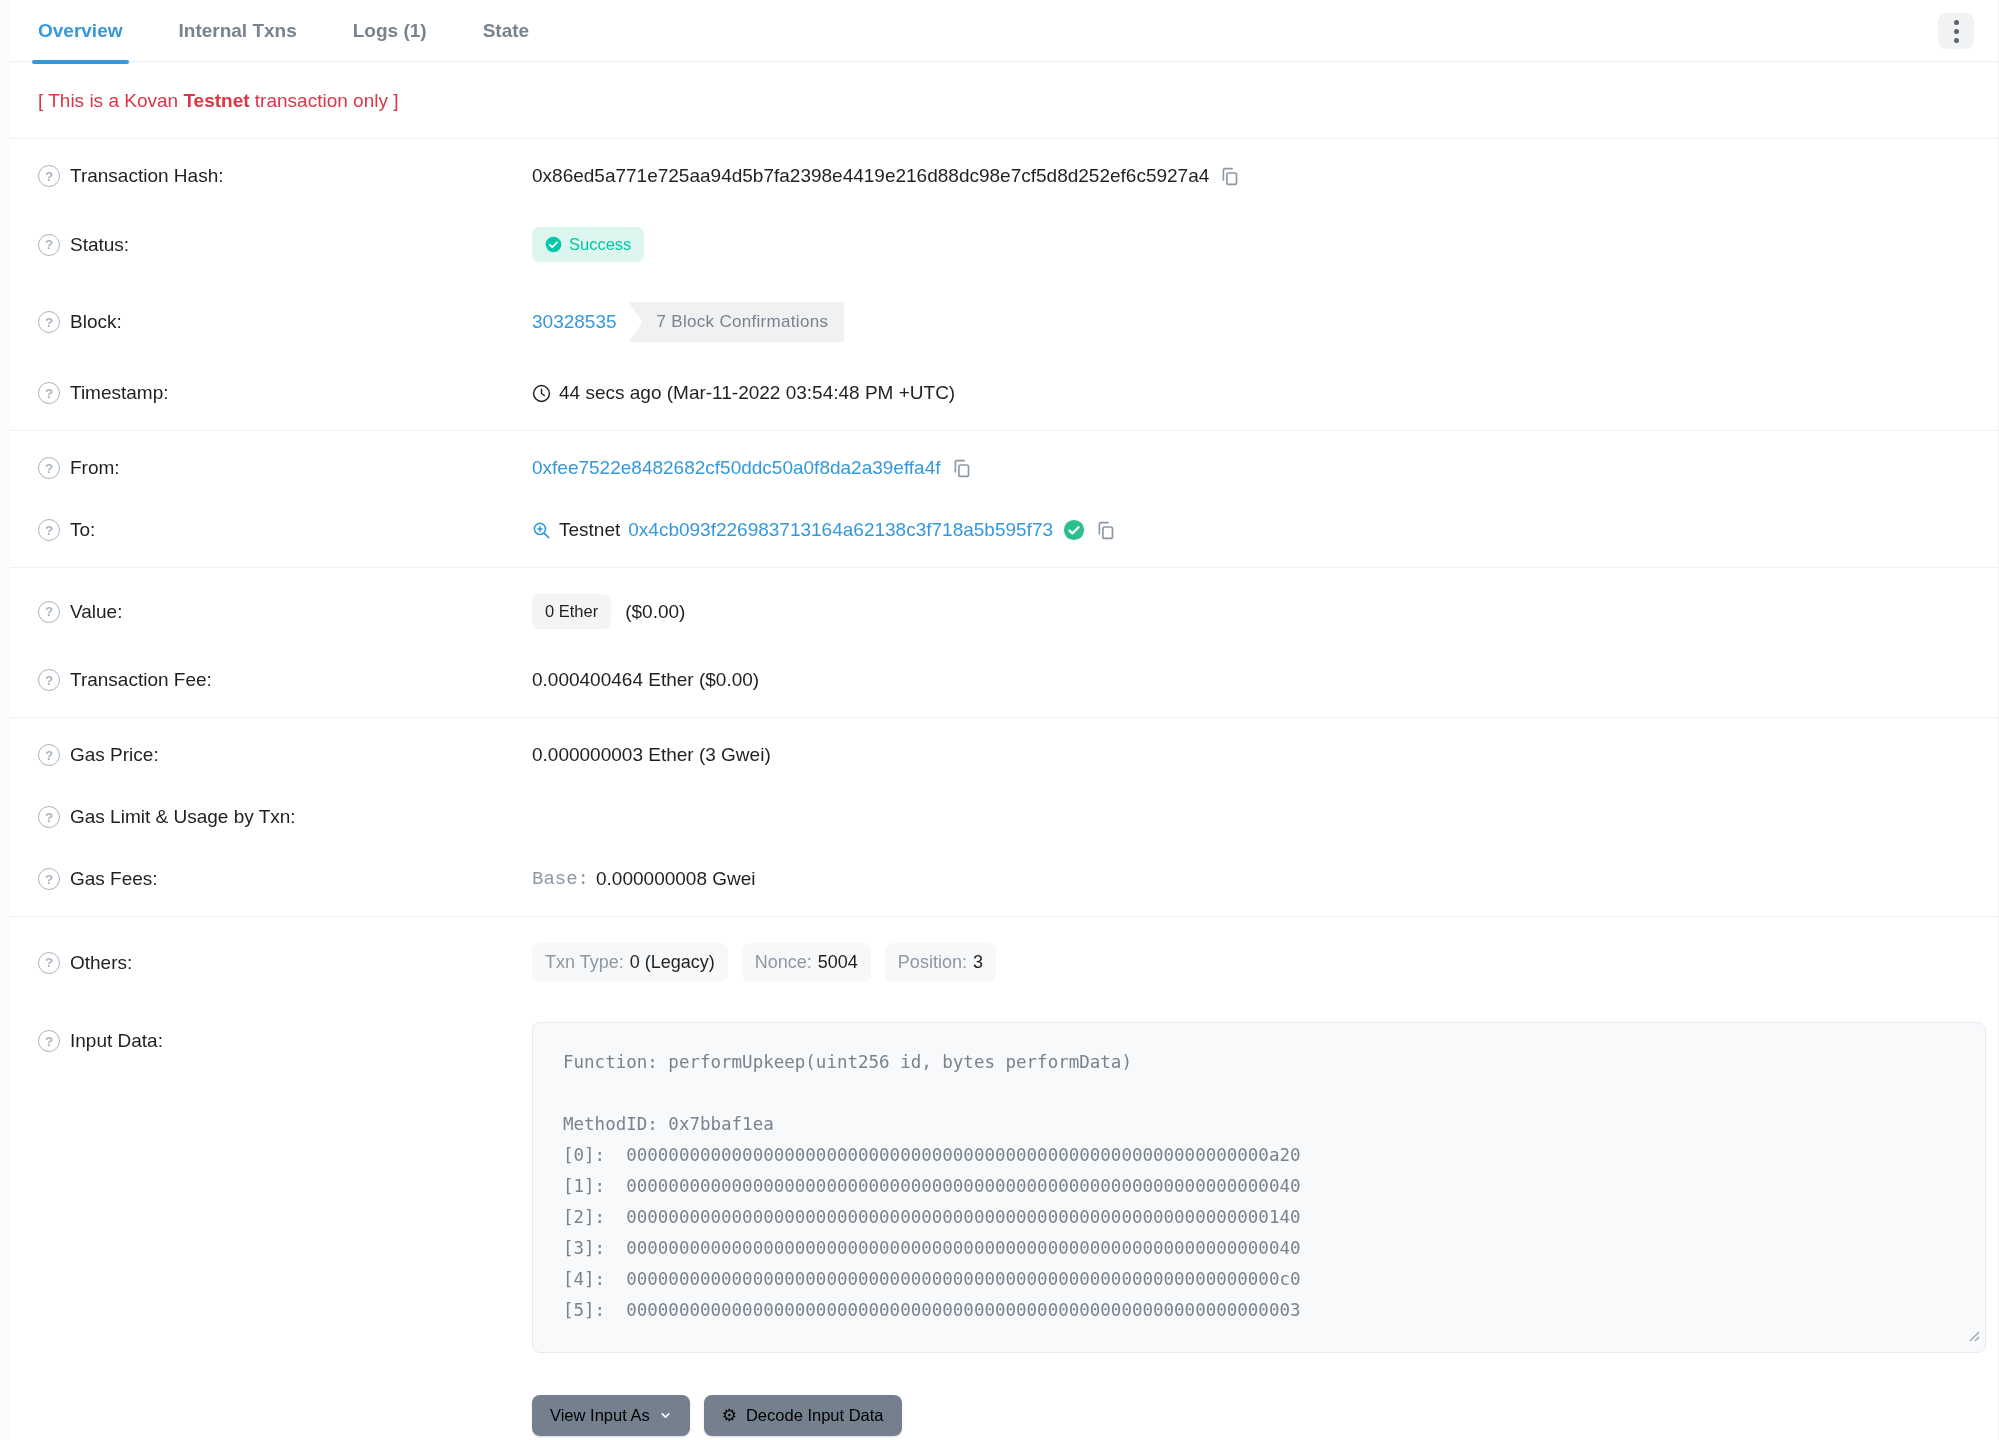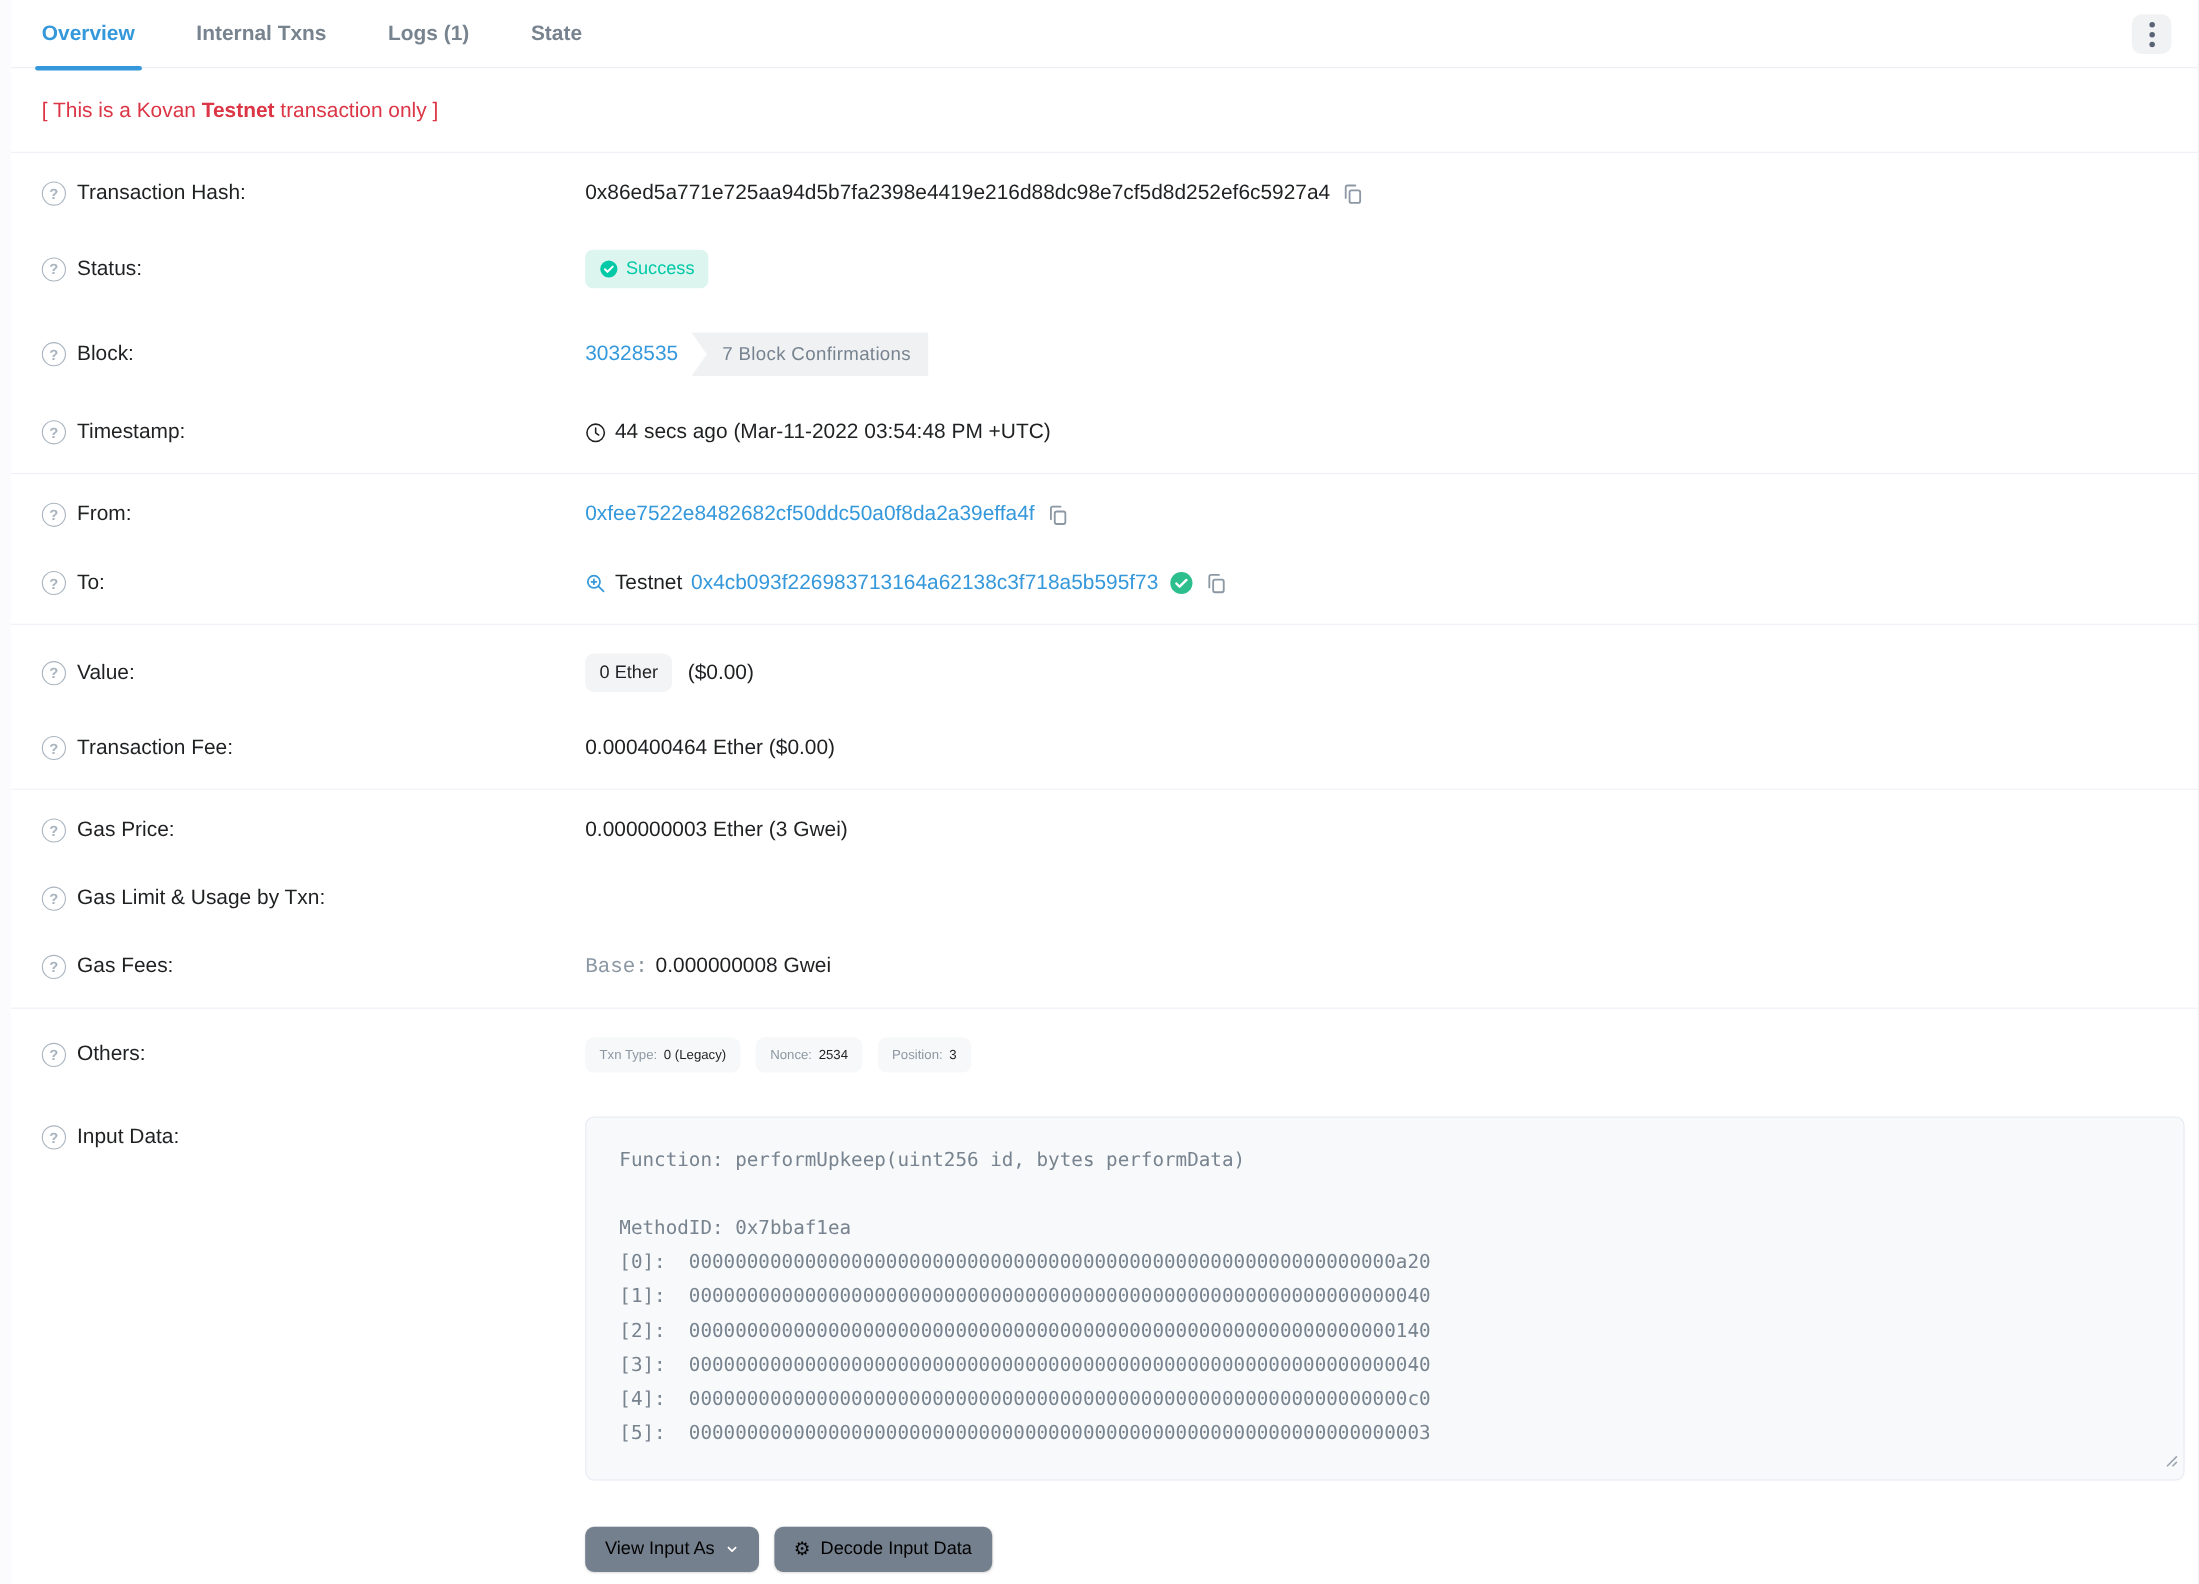--- a/index.html
+++ b/index.html
@@ -50,21 +50,21 @@
        border-radius:7px; padding:8px 13px; }
 
   
   .badge-conf { background:#f0f1f3; color:#77838f; font-size:17px; letter-spacing:.3px;
        padding:10px 16px 10px 28px; margin-left:12px;
        clip-path:polygon(0 0,100% 0,100% 100%,0 100%,14px 50%); }
 
   
   .badge-light { background:#f3f4f6; border-radius:8px; padding:8px 13px; font-size:16.5px; }
 
-  .badge-kv { background:#f7f8f9; border-radius:8px; padding:9px 13px; font-size:12px;
+  .badge-kv { background:#f7f8f9; border-radius:8px; padding:9px 13px; font-size:18px;
        margin-right:14px; display:inline-flex; gap:6px; }
   .badge-kv .k { color:#8c98a4; }
   .badge-kv .v { color:#1e2022; }
 
   .sep-pipe { color:#d5dae2; margin:0 16px; }
   .gas-usage-highlight { border:4px solid #fd3b1e; padding:8px 12px; }
 
   .muted { color:#8c98a4;font-family:Liberation Mono, monospace; }
   .usd { margin-left:14px; }
 
@@ -284,21 +284,21 @@
         <span class="qicon">?</span>
         <span>Others:</span>
       </div>
       <div class="value">
         <span class="badge-kv">
           <span class="k">Txn Type:</span>
           <span class="v">0 (Legacy)</span>
         </span>
         <span class="badge-kv">
           <span class="k">Nonce:</span>
-          <span class="v">2534</span>
+          <span class="v">5004</span>
         </span>
         <span class="badge-kv">
           <span class="k">Position:</span>
           <span class="v">3</span>
         </span>
       </div>
     </div>
 
     <div class="row top">
       <div class="label" style="padding-top:8px">

